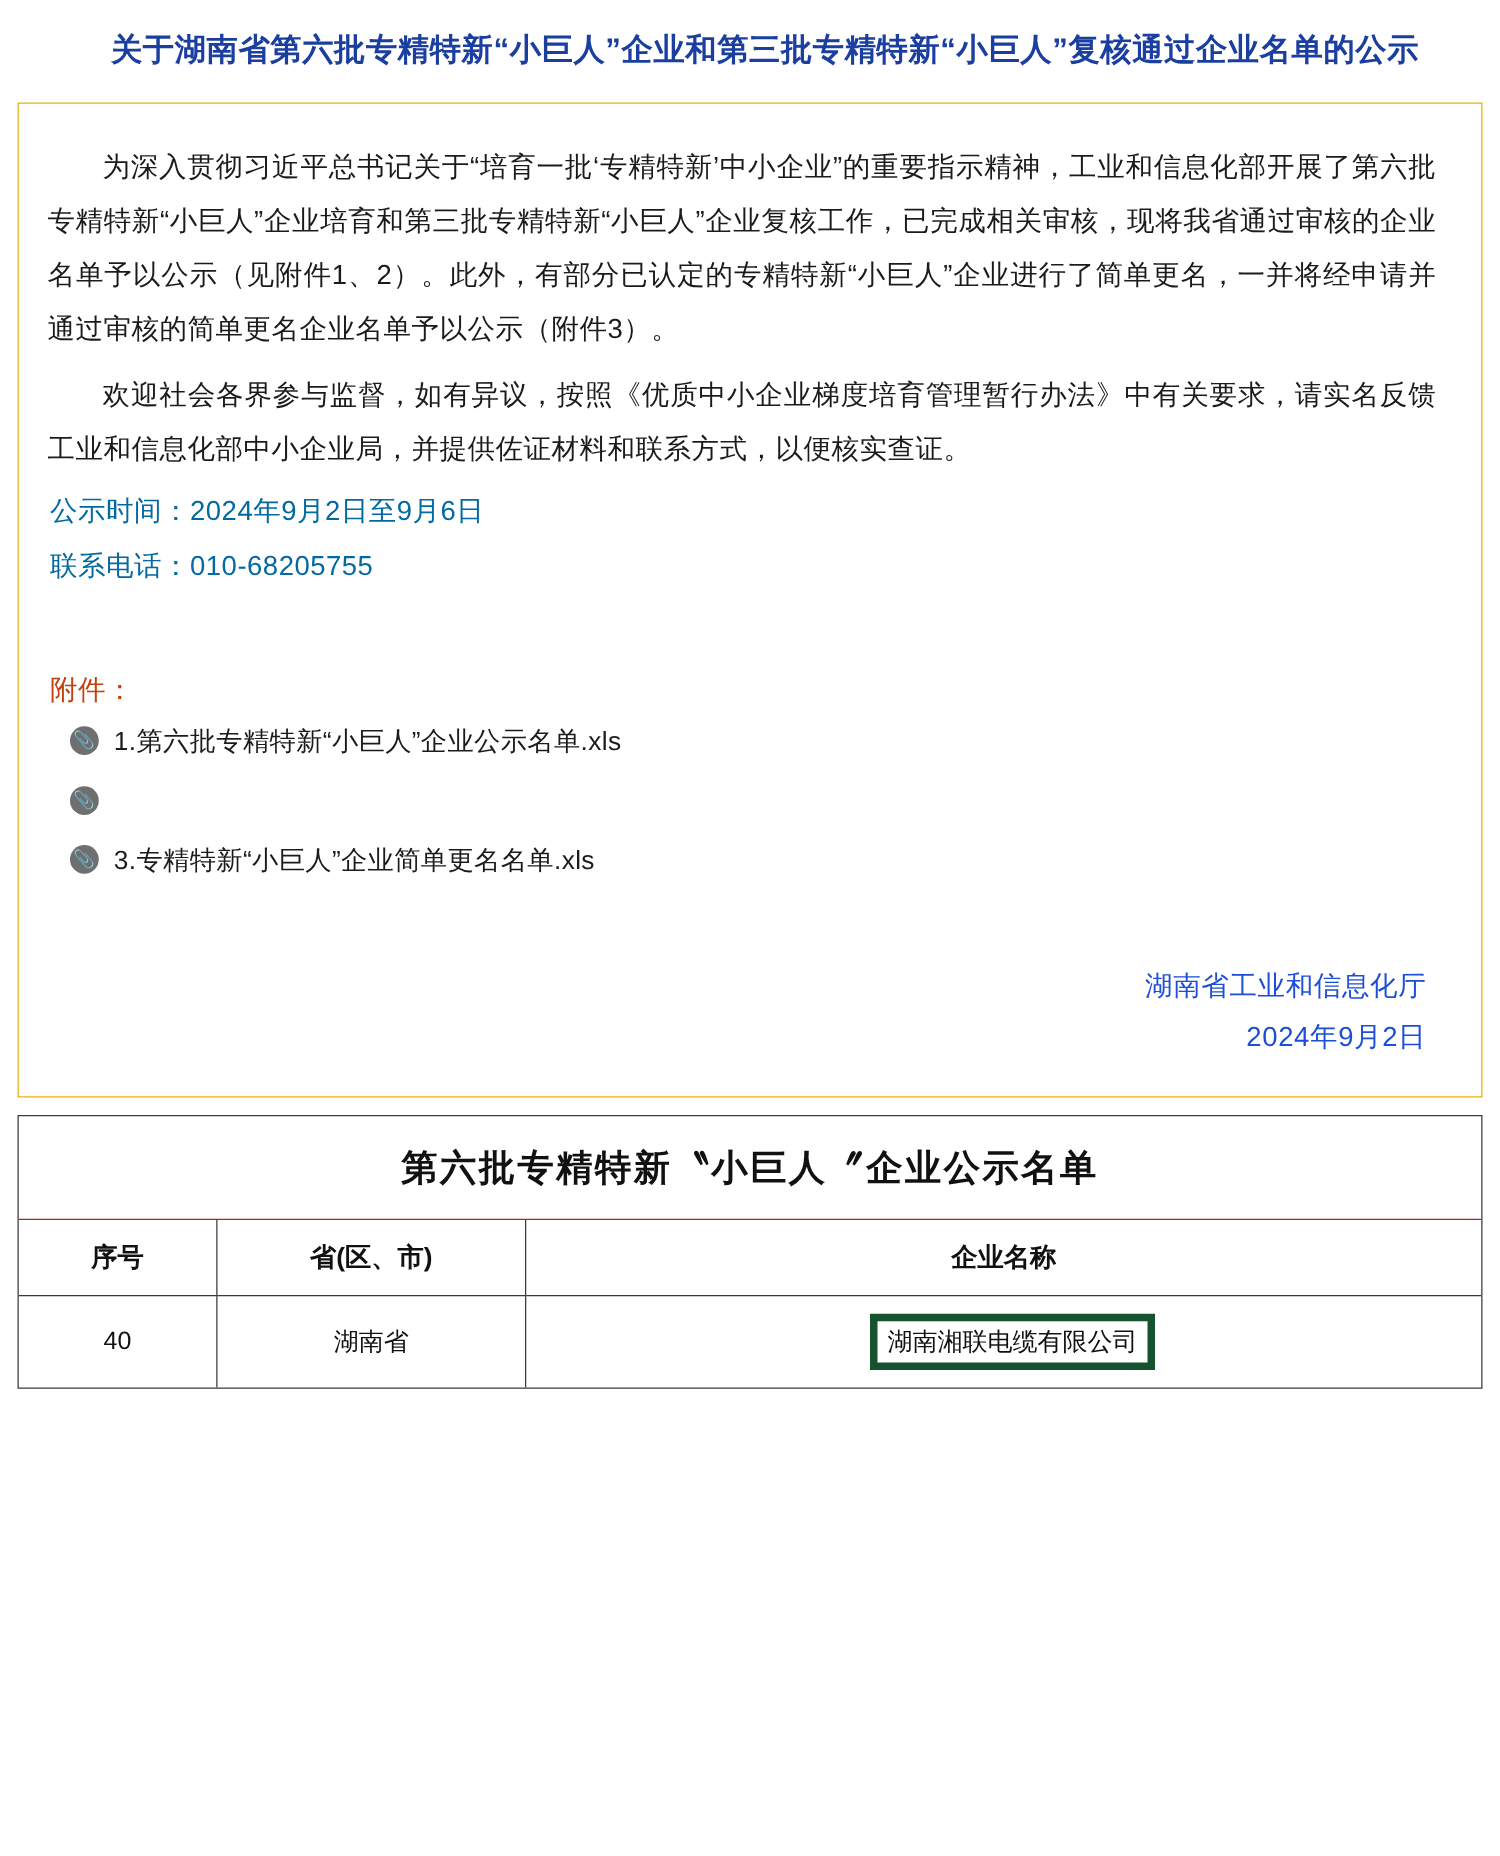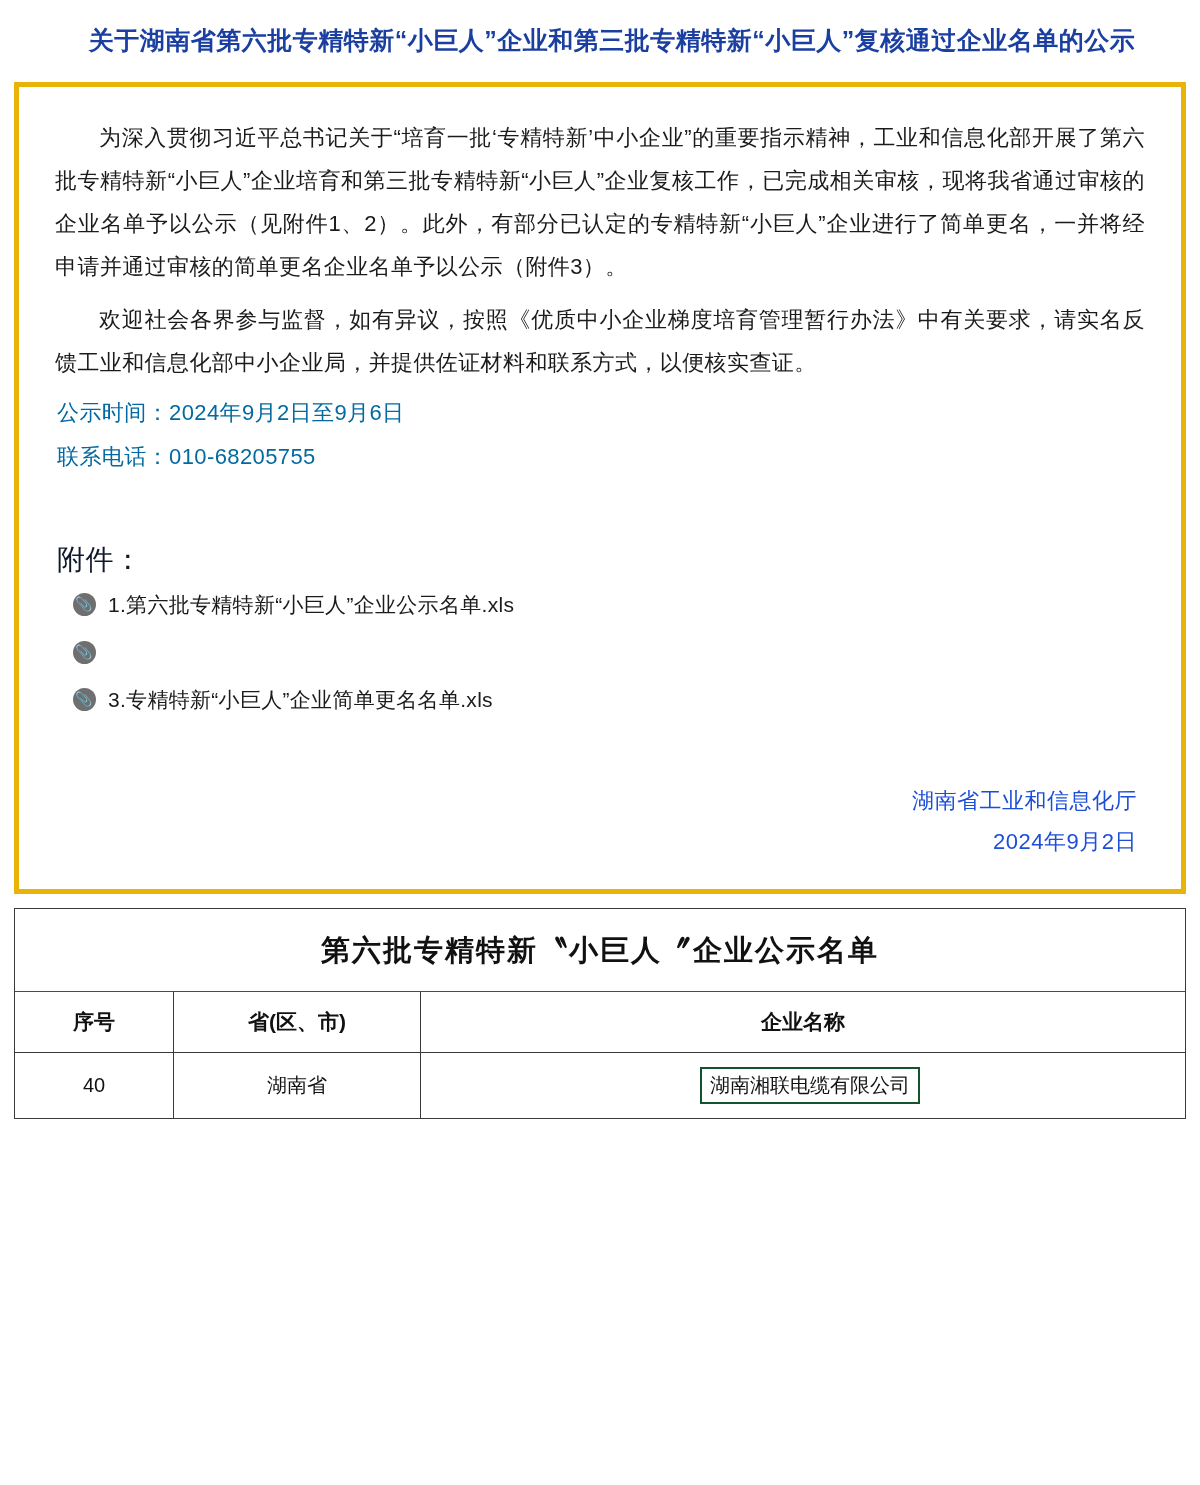--- a/index.html
+++ b/index.html
@@ -22,23 +22,23 @@
     color: #1a3fa0;
     font-weight: bold;
     font-size: 25px;
     line-height: 1.45;
     text-align: center;
     padding: 22px 40px 14px 64px;
     letter-spacing: 0.5px;
   }
   .notice-box {
     margin: 10px 14px 0 14px;
-    border: 5px solid #eab308;
+    border: 1px solid #eab308;
     box-sizing: border-box;
-    padding: 30px 36px 26px 36px;
+    padding: 30px 36px 26px 23px;
     background: #ffffff;
   }
   .para {
     font-size: 22px;
     line-height: 1.95;
     color: #1b1b1b;
     text-align: justify;
     text-justify: inter-ideograph;
     text-indent: 2em;
     margin: 0 0 10px 0;
@@ -52,22 +52,22 @@
     line-height: 2.0;
     color: #0369a1;
     margin: 0;
     padding-left: 2px;
     letter-spacing: 0.4px;
   }
   .spacer-lg {
     height: 62px;
   }
   .attach-title {
-    font-size: 28px;
-    color: #0f172a;
+    font-size: 22px;
+    color: #c2410c;
     margin: 0 0 12px 2px;
     letter-spacing: 0.4px;
   }
   .attach-item {
     display: flex;
     align-items: center;
     font-size: 21px;
     color: #1b1b1b;
     margin: 0 0 22px 18px;
     letter-spacing: 0.3px;
@@ -135,21 +135,21 @@
   }
   table.list td {
     font-size: 20px;
     padding: 14px 4px;
     border-bottom: none;
   }
   .col-idx { width: 150px; }
   .col-prov { width: 238px; }
   .cell-name-inner {
     display: inline-block;
-    border: 2px solid #14532d;
+    border: 6px solid #14532d;
     padding: 3px 8px;
     font-size: 20px;
     color: #111;
     font-family: Liberation Mono, monospace;
   }
   .cell-name-cell {
     text-align: left;
     padding-left: 18px !important;
   }
 </style>

